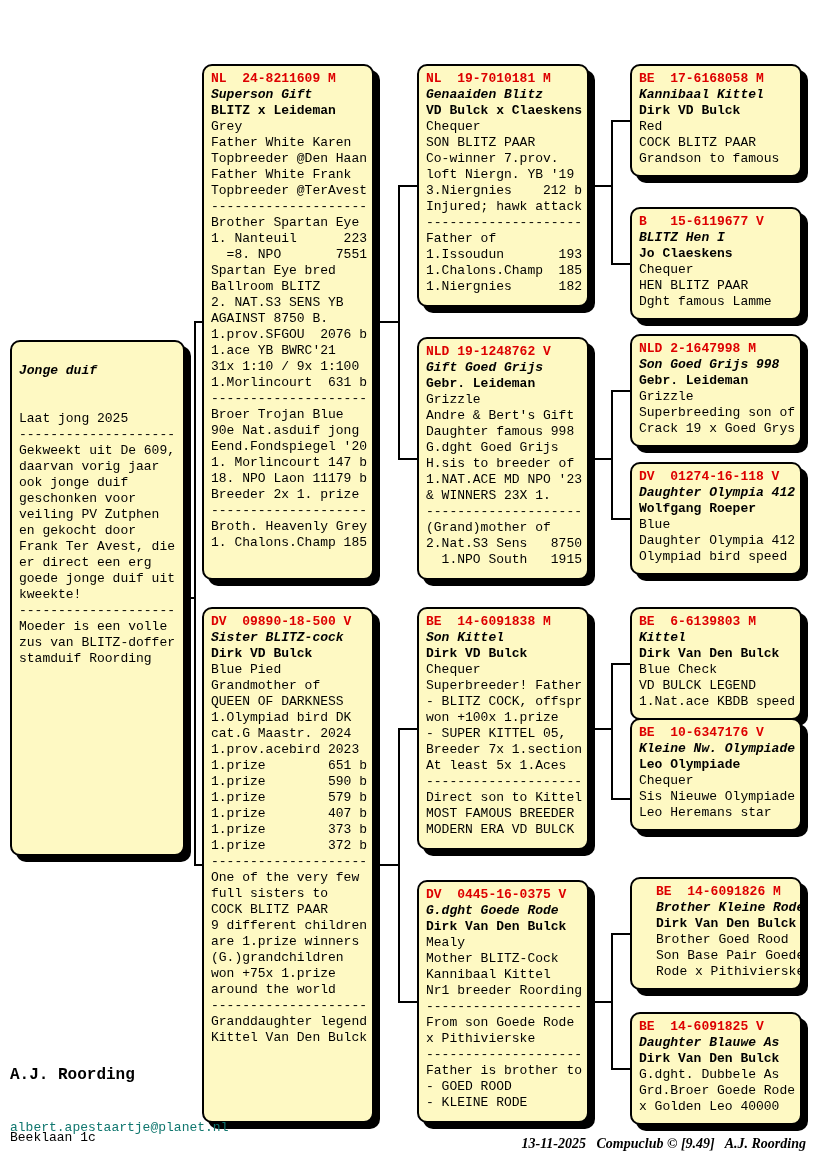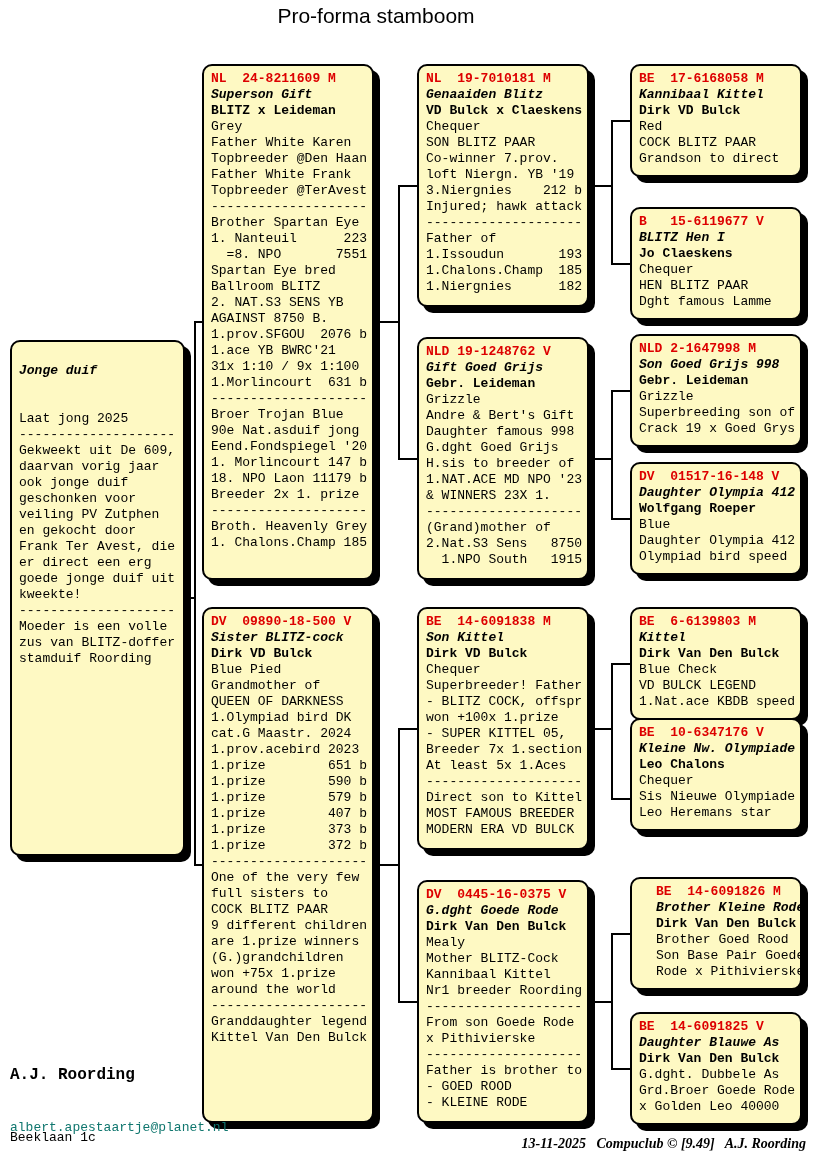--- a/index.html
+++ b/index.html
@@ -72,36 +72,35 @@
     font-weight: bold;
     font-size: 14px;
     color: #000;
     white-space: pre;
   }
 </style>
 </head>
 <body>
 
 <div id="page">
-  <h1 id="page-title">Pro-forma stamboom</h1>
 
   <div id="boxes">
       <div class="box" style="left: 10px; top: 340px; width: 175px; height: 516px;"><div class="ln ln-text"></div><div class="ln ln-name">Jonge duif</div><div class="ln ln-text"></div><div class="ln ln-text"></div><div class="ln ln-text">Laat jong 2025</div><div class="ln ln-text">--------------------</div><div class="ln ln-text">Gekweekt uit De 609,</div><div class="ln ln-text">daarvan vorig jaar</div><div class="ln ln-text">ook jonge duif</div><div class="ln ln-text">geschonken voor</div><div class="ln ln-text">veiling PV Zutphen</div><div class="ln ln-text">en gekocht door</div><div class="ln ln-text">Frank Ter Avest, die</div><div class="ln ln-text">er direct een erg</div><div class="ln ln-text">goede jonge duif uit</div><div class="ln ln-text">kweekte!</div><div class="ln ln-text">--------------------</div><div class="ln ln-text">Moeder is een volle</div><div class="ln ln-text">zus van BLITZ-doffer</div><div class="ln ln-text">stamduif Roording</div></div>
       <div class="box" style="left: 202px; top: 64px; width: 172px; height: 516px;"><div class="ln ln-ring">NL  24-8211609 M</div><div class="ln ln-name">Superson Gift</div><div class="ln ln-breeder">BLITZ x Leideman</div><div class="ln ln-text">Grey</div><div class="ln ln-text">Father White Karen</div><div class="ln ln-text">Topbreeder @Den Haan</div><div class="ln ln-text">Father White Frank</div><div class="ln ln-text">Topbreeder @TerAvest</div><div class="ln ln-text">--------------------</div><div class="ln ln-text">Brother Spartan Eye</div><div class="ln ln-text">1. Nanteuil      223</div><div class="ln ln-text">  =8. NPO       7551</div><div class="ln ln-text">Spartan Eye bred</div><div class="ln ln-text">Ballroom BLITZ</div><div class="ln ln-text">2. NAT.S3 SENS YB</div><div class="ln ln-text">AGAINST 8750 B.</div><div class="ln ln-text">1.prov.SFGOU  2076 b</div><div class="ln ln-text">1.ace YB BWRC'21</div><div class="ln ln-text">31x 1:10 / 9x 1:100</div><div class="ln ln-text">1.Morlincourt  631 b</div><div class="ln ln-text">--------------------</div><div class="ln ln-text">Broer Trojan Blue</div><div class="ln ln-text">90e Nat.asduif jong</div><div class="ln ln-text">Eend.Fondspiegel '20</div><div class="ln ln-text">1. Morlincourt 147 b</div><div class="ln ln-text">18. NPO Laon 11179 b</div><div class="ln ln-text">Breeder 2x 1. prize</div><div class="ln ln-text">--------------------</div><div class="ln ln-text">Broth. Heavenly Grey</div><div class="ln ln-text">1. Chalons.Champ 185</div></div>
       <div class="box" style="left: 202px; top: 607px; width: 172px; height: 516px;"><div class="ln ln-ring">DV  09890-18-500 V</div><div class="ln ln-name">Sister BLITZ-cock</div><div class="ln ln-breeder">Dirk VD Bulck</div><div class="ln ln-text">Blue Pied</div><div class="ln ln-text">Grandmother of</div><div class="ln ln-text">QUEEN OF DARKNESS</div><div class="ln ln-text">1.Olympiad bird DK</div><div class="ln ln-text">cat.G Maastr. 2024</div><div class="ln ln-text">1.prov.acebird 2023</div><div class="ln ln-text">1.prize        651 b</div><div class="ln ln-text">1.prize        590 b</div><div class="ln ln-text">1.prize        579 b</div><div class="ln ln-text">1.prize        407 b</div><div class="ln ln-text">1.prize        373 b</div><div class="ln ln-text">1.prize        372 b</div><div class="ln ln-text">--------------------</div><div class="ln ln-text">One of the very few</div><div class="ln ln-text">full sisters to</div><div class="ln ln-text">COCK BLITZ PAAR</div><div class="ln ln-text">9 different children</div><div class="ln ln-text">are 1.prize winners</div><div class="ln ln-text">(G.)grandchildren</div><div class="ln ln-text">won +75x 1.prize</div><div class="ln ln-text">around the world</div><div class="ln ln-text">--------------------</div><div class="ln ln-text">Granddaughter legend</div><div class="ln ln-text">Kittel Van Den Bulck</div></div>
       <div class="box" style="left: 417px; top: 64px; width: 172px; height: 243px;"><div class="ln ln-ring">NL  19-7010181 M</div><div class="ln ln-name">Genaaiden Blitz</div><div class="ln ln-breeder">VD Bulck x Claeskens</div><div class="ln ln-text">Chequer</div><div class="ln ln-text">SON BLITZ PAAR</div><div class="ln ln-text">Co-winner 7.prov.</div><div class="ln ln-text">loft Niergn. YB '19</div><div class="ln ln-text">3.Niergnies    212 b</div><div class="ln ln-text">Injured; hawk attack</div><div class="ln ln-text">--------------------</div><div class="ln ln-text">Father of</div><div class="ln ln-text">1.Issoudun       193</div><div class="ln ln-text">1.Chalons.Champ  185</div><div class="ln ln-text">1.Niergnies      182</div></div>
       <div class="box" style="left: 417px; top: 337px; width: 172px; height: 243px;"><div class="ln ln-ring">NLD 19-1248762 V</div><div class="ln ln-name">Gift Goed Grijs</div><div class="ln ln-breeder">Gebr. Leideman</div><div class="ln ln-text">Grizzle</div><div class="ln ln-text">Andre &amp; Bert's Gift</div><div class="ln ln-text">Daughter famous 998</div><div class="ln ln-text">G.dght Goed Grijs</div><div class="ln ln-text">H.sis to breeder of</div><div class="ln ln-text">1.NAT.ACE MD NPO '23</div><div class="ln ln-text">&amp; WINNERS 23X 1.</div><div class="ln ln-text">--------------------</div><div class="ln ln-text">(Grand)mother of</div><div class="ln ln-text">2.Nat.S3 Sens   8750</div><div class="ln ln-text">  1.NPO South   1915</div></div>
       <div class="box" style="left: 417px; top: 607px; width: 172px; height: 243px;"><div class="ln ln-ring">BE  14-6091838 M</div><div class="ln ln-name">Son Kittel</div><div class="ln ln-breeder">Dirk VD Bulck</div><div class="ln ln-text">Chequer</div><div class="ln ln-text">Superbreeder! Father</div><div class="ln ln-text">- BLITZ COCK, offspr</div><div class="ln ln-text">won +100x 1.prize</div><div class="ln ln-text">- SUPER KITTEL 05,</div><div class="ln ln-text">Breeder 7x 1.section</div><div class="ln ln-text">At least 5x 1.Aces</div><div class="ln ln-text">--------------------</div><div class="ln ln-text">Direct son to Kittel</div><div class="ln ln-text">MOST FAMOUS BREEDER</div><div class="ln ln-text">MODERN ERA VD BULCK</div></div>
       <div class="box" style="left: 417px; top: 880px; width: 172px; height: 243px;"><div class="ln ln-ring">DV  0445-16-0375 V</div><div class="ln ln-name">G.dght Goede Rode</div><div class="ln ln-breeder">Dirk Van Den Bulck</div><div class="ln ln-text">Mealy</div><div class="ln ln-text">Mother BLITZ-Cock</div><div class="ln ln-text">Kannibaal Kittel</div><div class="ln ln-text">Nr1 breeder Roording</div><div class="ln ln-text">--------------------</div><div class="ln ln-text">From son Goede Rode</div><div class="ln ln-text">x Pithivierske</div><div class="ln ln-text">--------------------</div><div class="ln ln-text">Father is brother to</div><div class="ln ln-text">- GOED ROOD</div><div class="ln ln-text">- KLEINE RODE</div></div>
-      <div class="box" style="left: 630px; top: 64px; width: 172px; height: 113px;"><div class="ln ln-ring">BE  17-6168058 M</div><div class="ln ln-name">Kannibaal Kittel</div><div class="ln ln-breeder">Dirk VD Bulck</div><div class="ln ln-text">Red</div><div class="ln ln-text">COCK BLITZ PAAR</div><div class="ln ln-text">Grandson to direct</div></div>
+      <div class="box" style="left: 630px; top: 64px; width: 172px; height: 113px;"><div class="ln ln-ring">BE  17-6168058 M</div><div class="ln ln-name">Kannibaal Kittel</div><div class="ln ln-breeder">Dirk VD Bulck</div><div class="ln ln-text">Red</div><div class="ln ln-text">COCK BLITZ PAAR</div><div class="ln ln-text">Grandson to famous</div></div>
       <div class="box" style="left: 630px; top: 207px; width: 172px; height: 113px;"><div class="ln ln-ring">B   15-6119677 V</div><div class="ln ln-name">BLITZ Hen I</div><div class="ln ln-breeder">Jo Claeskens</div><div class="ln ln-text">Chequer</div><div class="ln ln-text">HEN BLITZ PAAR</div><div class="ln ln-text">Dght famous Lamme</div></div>
       <div class="box" style="left: 630px; top: 334px; width: 172px; height: 113px;"><div class="ln ln-ring">NLD 2-1647998 M</div><div class="ln ln-name">Son Goed Grijs 998</div><div class="ln ln-breeder">Gebr. Leideman</div><div class="ln ln-text">Grizzle</div><div class="ln ln-text">Superbreeding son of</div><div class="ln ln-text">Crack 19 x Goed Grys</div></div>
-      <div class="box" style="left: 630px; top: 462px; width: 172px; height: 113px;"><div class="ln ln-ring">DV  01517-16-148 V</div><div class="ln ln-name">Daughter Olympia 412</div><div class="ln ln-breeder">Wolfgang Roeper</div><div class="ln ln-text">Blue</div><div class="ln ln-text">Daughter Olympia 412</div><div class="ln ln-text">Olympiad bird speed</div></div>
+      <div class="box" style="left: 630px; top: 462px; width: 172px; height: 113px;"><div class="ln ln-ring">DV  01274-16-118 V</div><div class="ln ln-name">Daughter Olympia 412</div><div class="ln ln-breeder">Wolfgang Roeper</div><div class="ln ln-text">Blue</div><div class="ln ln-text">Daughter Olympia 412</div><div class="ln ln-text">Olympiad bird speed</div></div>
       <div class="box" style="left: 630px; top: 607px; width: 172px; height: 113px;"><div class="ln ln-ring">BE  6-6139803 M</div><div class="ln ln-name">Kittel</div><div class="ln ln-breeder">Dirk Van Den Bulck</div><div class="ln ln-text">Blue Check</div><div class="ln ln-text">VD BULCK LEGEND</div><div class="ln ln-text">1.Nat.ace KBDB speed</div></div>
-      <div class="box" style="left: 630px; top: 718px; width: 172px; height: 113px;"><div class="ln ln-ring">BE  10-6347176 V</div><div class="ln ln-name">Kleine Nw. Olympiade</div><div class="ln ln-breeder">Leo Chalons</div><div class="ln ln-text">Chequer</div><div class="ln ln-text">Sis Nieuwe Olympiade</div><div class="ln ln-text">Leo Heremans star</div></div>
+      <div class="box" style="left: 630px; top: 718px; width: 172px; height: 113px;"><div class="ln ln-ring">BE  10-6347176 V</div><div class="ln ln-name">Kleine Nw. Olympiade</div><div class="ln ln-breeder">Leo Olympiade</div><div class="ln ln-text">Chequer</div><div class="ln ln-text">Sis Nieuwe Olympiade</div><div class="ln ln-text">Leo Heremans star</div></div>
       <div class="box" style="left: 630px; top: 877px; width: 172px; height: 113px; padding-left: 24px;"><div class="ln ln-ring">BE  14-6091826 M</div><div class="ln ln-name">Brother Kleine Rode</div><div class="ln ln-breeder">Dirk Van Den Bulck</div><div class="ln ln-text">Brother Goed Rood</div><div class="ln ln-text">Son Base Pair Goede</div><div class="ln ln-text">Rode x Pithivierske</div></div>
       <div class="box" style="left: 630px; top: 1012px; width: 172px; height: 113px;"><div class="ln ln-ring">BE  14-6091825 V</div><div class="ln ln-name">Daughter Blauwe As</div><div class="ln ln-breeder">Dirk Van Den Bulck</div><div class="ln ln-text">G.dght. Dubbele As</div><div class="ln ln-text">Grd.Broer Goede Rode</div><div class="ln ln-text">x Golden Leo 40000</div></div>
     </div>
   <div id="connectors">
       <div class="conn" style="left: 185px; top: 597px; width: 11px; height: 2px;"></div>
       <div class="conn" style="left: 194px; top: 321px; width: 2px; height: 545px;"></div>
       <div class="conn" style="left: 194px; top: 321px; width: 8px; height: 2px;"></div>
       <div class="conn" style="left: 194px; top: 864px; width: 8px; height: 2px;"></div>
       <div class="conn" style="left: 374px; top: 321px; width: 26px; height: 2px;"></div>
       <div class="conn" style="left: 398px; top: 185px; width: 2px; height: 275px;"></div>

